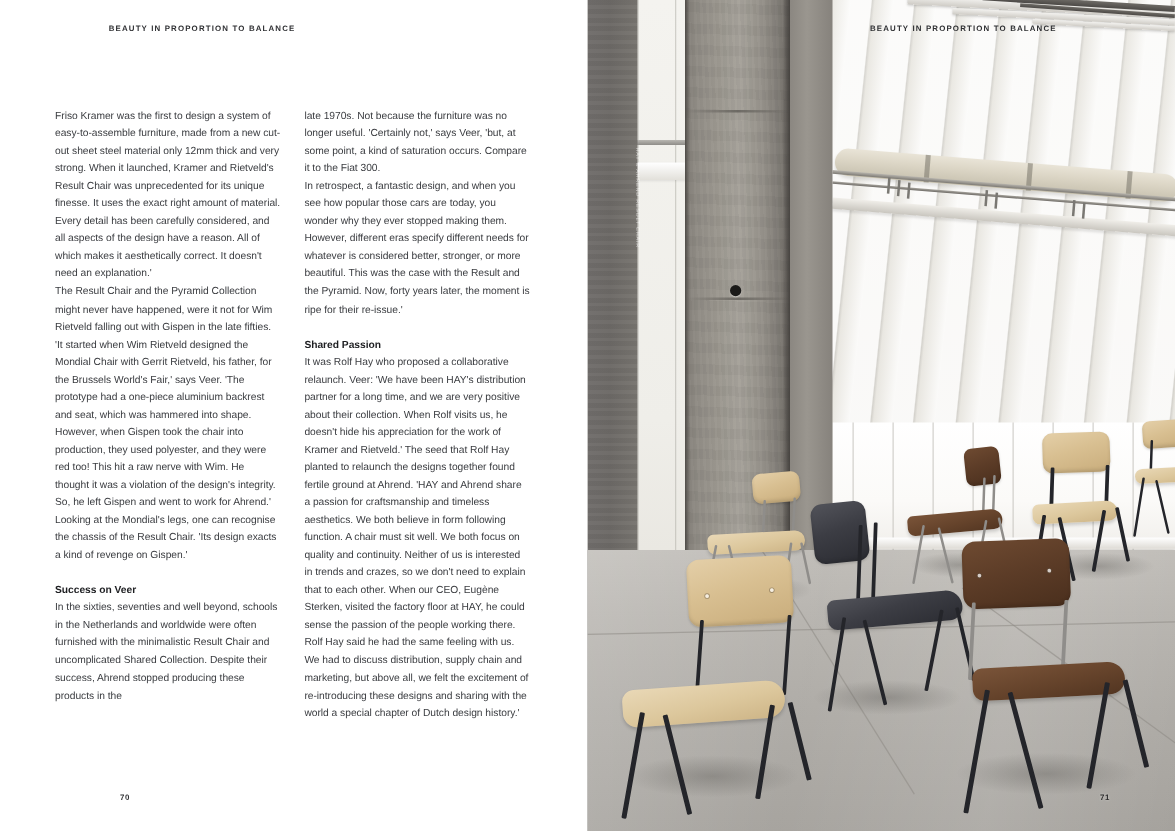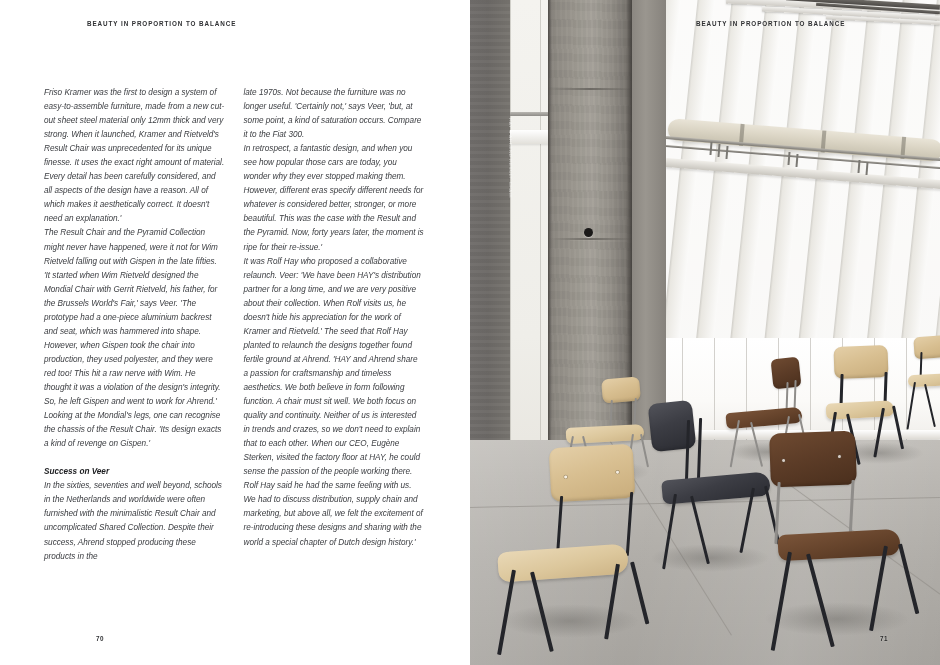--- a/index.html
+++ b/index.html
@@ -40,21 +40,20 @@
   .columns {
     position: absolute;
     left: 44px;
     top: 86px;
     width: 380px;
     display: flex;
     gap: 19px;
   }
   .col {
     width: 181px;
-    font-style: italic;
   }
   .col p {
     margin: 0;
     font-size: 8.2px;
     line-height: 14.05px;
     color: #3a3c40;
     letter-spacing: -0.01px;
     text-align: left;
   }
   .col h3 {
@@ -372,20 +371,21 @@
         <p>Friso Kramer was the first to design a system of easy-to-assemble furniture, made from a new cut-out sheet steel material only 12mm thick and very strong. When it launched, Kramer and Rietveld's Result Chair was unprecedented for its unique finesse. It uses the exact right amount of material. Every detail has been carefully considered, and all aspects of the design have a reason. All of which makes it aesthetically correct. It doesn't need an explanation.'</p>
         <p>The Result Chair and the Pyramid Collection might never have happened, were it not for Wim Rietveld falling out with Gispen in the late fifties. 'It started when Wim Rietveld designed the Mondial Chair with Gerrit Rietveld, his father, for the Brussels World's Fair,' says Veer. 'The prototype had a one-piece aluminium backrest and seat, which was hammered into shape. However, when Gispen took the chair into production, they used polyester, and they were red too! This hit a raw nerve with Wim. He thought it was a violation of the design's integrity. So, he left Gispen and went to work for Ahrend.' Looking at the Mondial's legs, one can recognise the chassis of the Result Chair. 'Its design exacts a kind of revenge on Gispen.'</p>
         <h3>Success on Veer</h3>
         <p>In the sixties, seventies and well beyond, schools in the Netherlands and worldwide were often furnished with the minimalistic Result Chair and uncomplicated Shared Collection. Despite their success, Ahrend stopped producing these products in the</p>
       </div>
 
       <div class="col">
 
         <p>late 1970s. Not because the furniture was no longer useful. 'Certainly not,' says Veer, 'but, at some point, a kind of saturation occurs. Compare it to the Fiat 300.</p>
         <p>In retrospect, a fantastic design, and when you see how popular those cars are today, you wonder why they ever stopped making them. However, different eras specify different needs for whatever is considered better, stronger, or more beautiful. This was the case with the Result and the Pyramid. Now, forty years later, the moment is ripe for their re-issue.'</p>
+        <h3>Shared Passion</h3>
         <p>It was Rolf Hay who proposed a collaborative relaunch. Veer: 'We have been HAY's distribution partner for a long time, and we are very positive about their collection. When Rolf visits us, he doesn't hide his appreciation for the work of Kramer and Rietveld.' The seed that Rolf Hay planted to relaunch the designs together found fertile ground at Ahrend. 'HAY and Ahrend share a passion for craftsmanship and timeless aesthetics. We both believe in form following function. A chair must sit well. We both focus on quality and continuity. Neither of us is interested in trends and crazes, so we don't need to explain that to each other. When our CEO, Eugène Sterken, visited the factory floor at HAY, he could sense the passion of the people working there. Rolf Hay said he had the same feeling with us. We had to discuss distribution, supply chain and marketing, but above all, we felt the excitement of re-introducing these designs and sharing with the world a special chapter of Dutch design history.'</p>
       </div>
 
     </div>
 
     <div class="folio folio-left">70</div>
   </div>
 
   <div class="page-right">
     <div class="photo">

